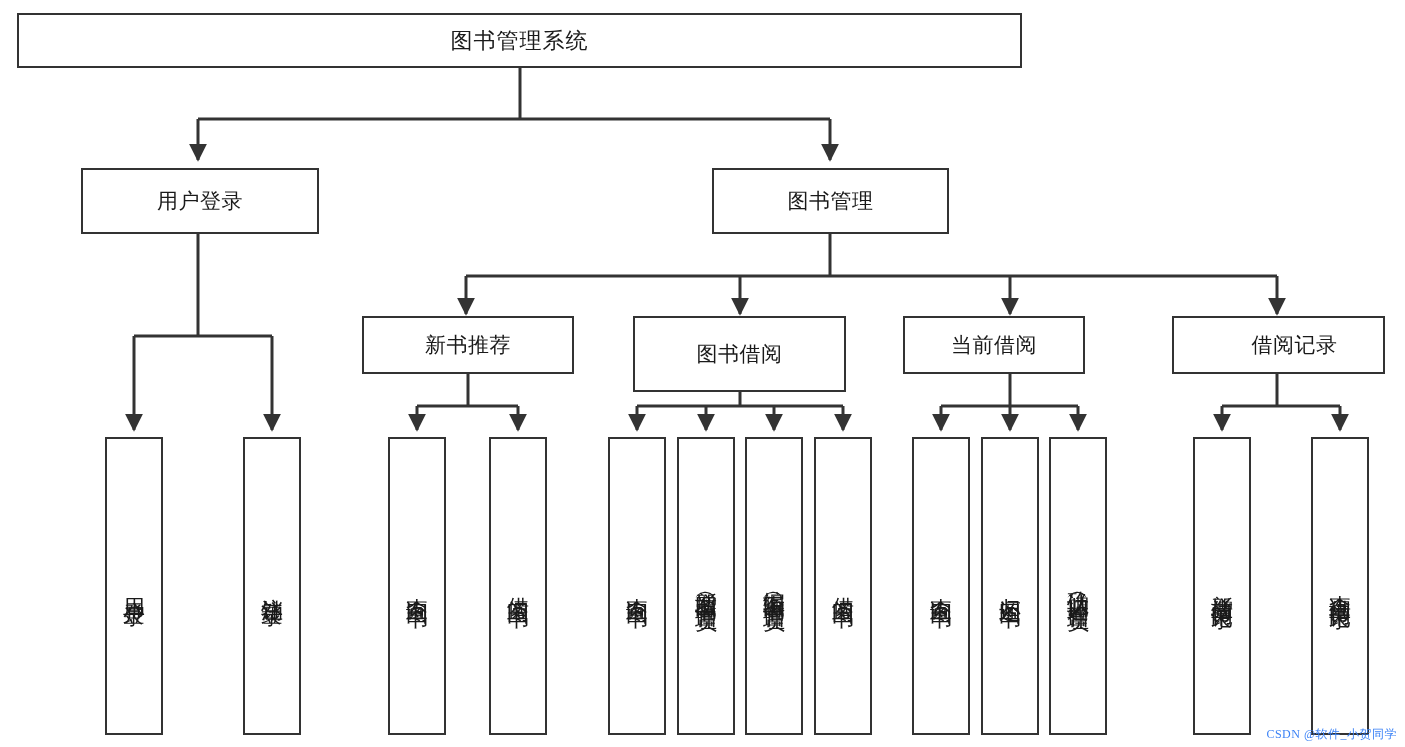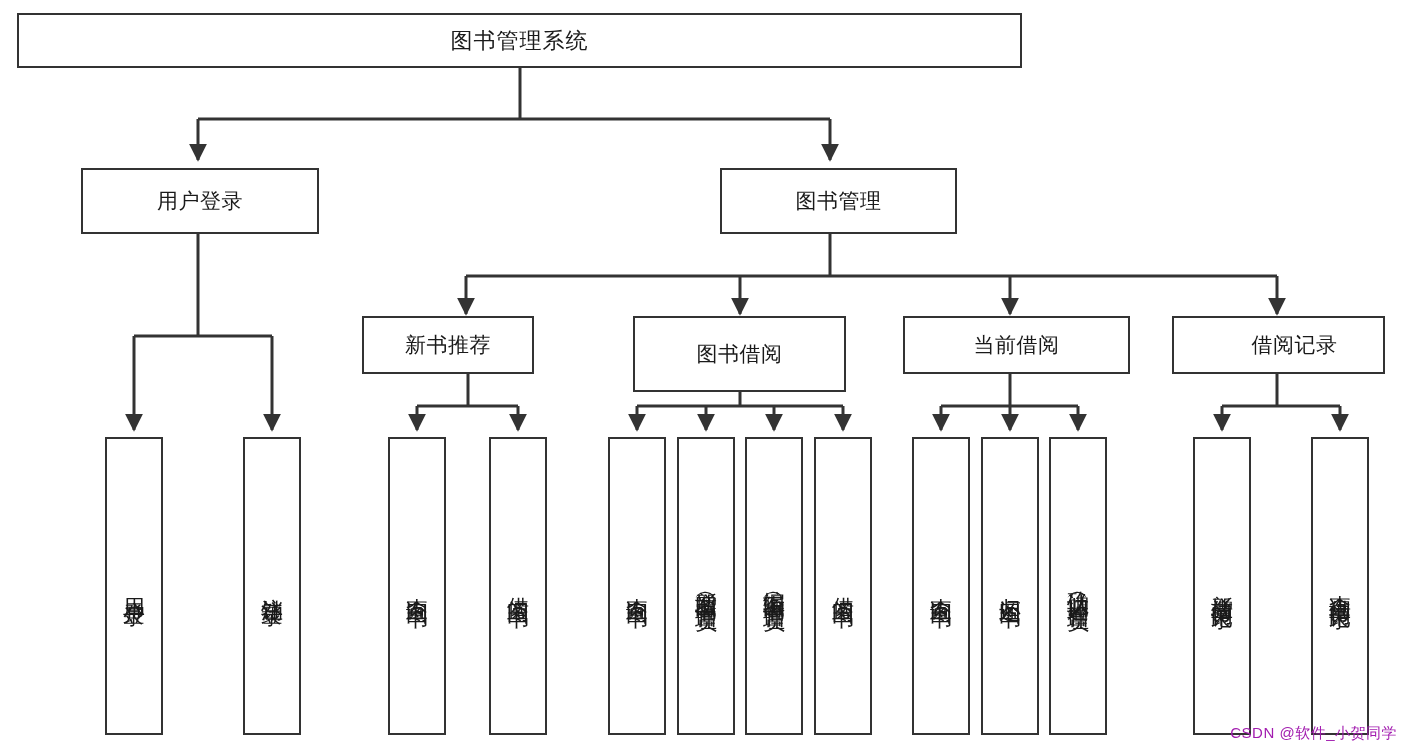--- a/index.html
+++ b/index.html
@@ -61,26 +61,26 @@
     font-size: 22px;
     letter-spacing: 3px;
     line-height: 1;
     white-space: normal;
     max-height: 96%;
   }
   #watermark {
     position: absolute;
     right: 8px;
     bottom: 4px;
-    font-size: 15px;
-    color: #a21caf;
+    font-size: 12px;
+    color: #3b82f6;
     letter-spacing: 0.5px;
     z-index: 5;
     white-space: nowrap;
-    font-family: Liberation Sans, sans-serif;
+    font-family: Liberation Serif, serif;
   }
 </style>
 </head>
 <body>
 
 <div id="canvas">
 
   <svg id="edges" viewBox="0 0 1405 747" width="1405" height="747">
     <defs>
       <marker id="arw" viewBox="0 0 10 10" refX="9" refY="5" markerWidth="6" markerHeight="6" orient="auto-start-reverse">
@@ -133,33 +133,33 @@
   </svg>
 
   <div class="node root horizontal" style="left:17px; top:13px; width:1005px; height:55px;">
     <span class="label">图书管理系统</span>
   </div>
 
   <div class="node horizontal" style="left:81px; top:168px; width:238px; height:66px;">
     <span class="label">用户登录</span>
   </div>
 
-  <div class="node horizontal" style="left:712px; top:168px; width:237px; height:66px;margin-left:8px;">
+  <div class="node horizontal" style="left:712px; top:168px; width:237px; height:66px;">
     <span class="label">图书管理</span>
   </div>
 
-  <div class="node horizontal" style="left:362px; top:316px; width:172px; height:58px;">
+  <div class="node horizontal" style="left:362px; top:316px; width:212px; height:58px;">
     <span class="label">新书推荐</span>
   </div>
 
   <div class="node horizontal" style="left:633px; top:316px; width:213px; height:76px;">
     <span class="label">图书借阅</span>
   </div>
 
-  <div class="node horizontal" style="left:903px; top:316px; width:227px; height:58px;">
+  <div class="node horizontal" style="left:903px; top:316px; width:182px; height:58px;">
     <span class="label">当前借阅</span>
   </div>
 
   <div class="node horizontal" style="left:1172px; top:316px; width:213px; height:58px;padding-left:32px;">
     <span class="label">借阅记录</span>
   </div>
 
   <div class="node vertical" style="left:105px; top:437px; width:58px; height:298px;">
     <span class="label">用户登录</span>
   </div>

